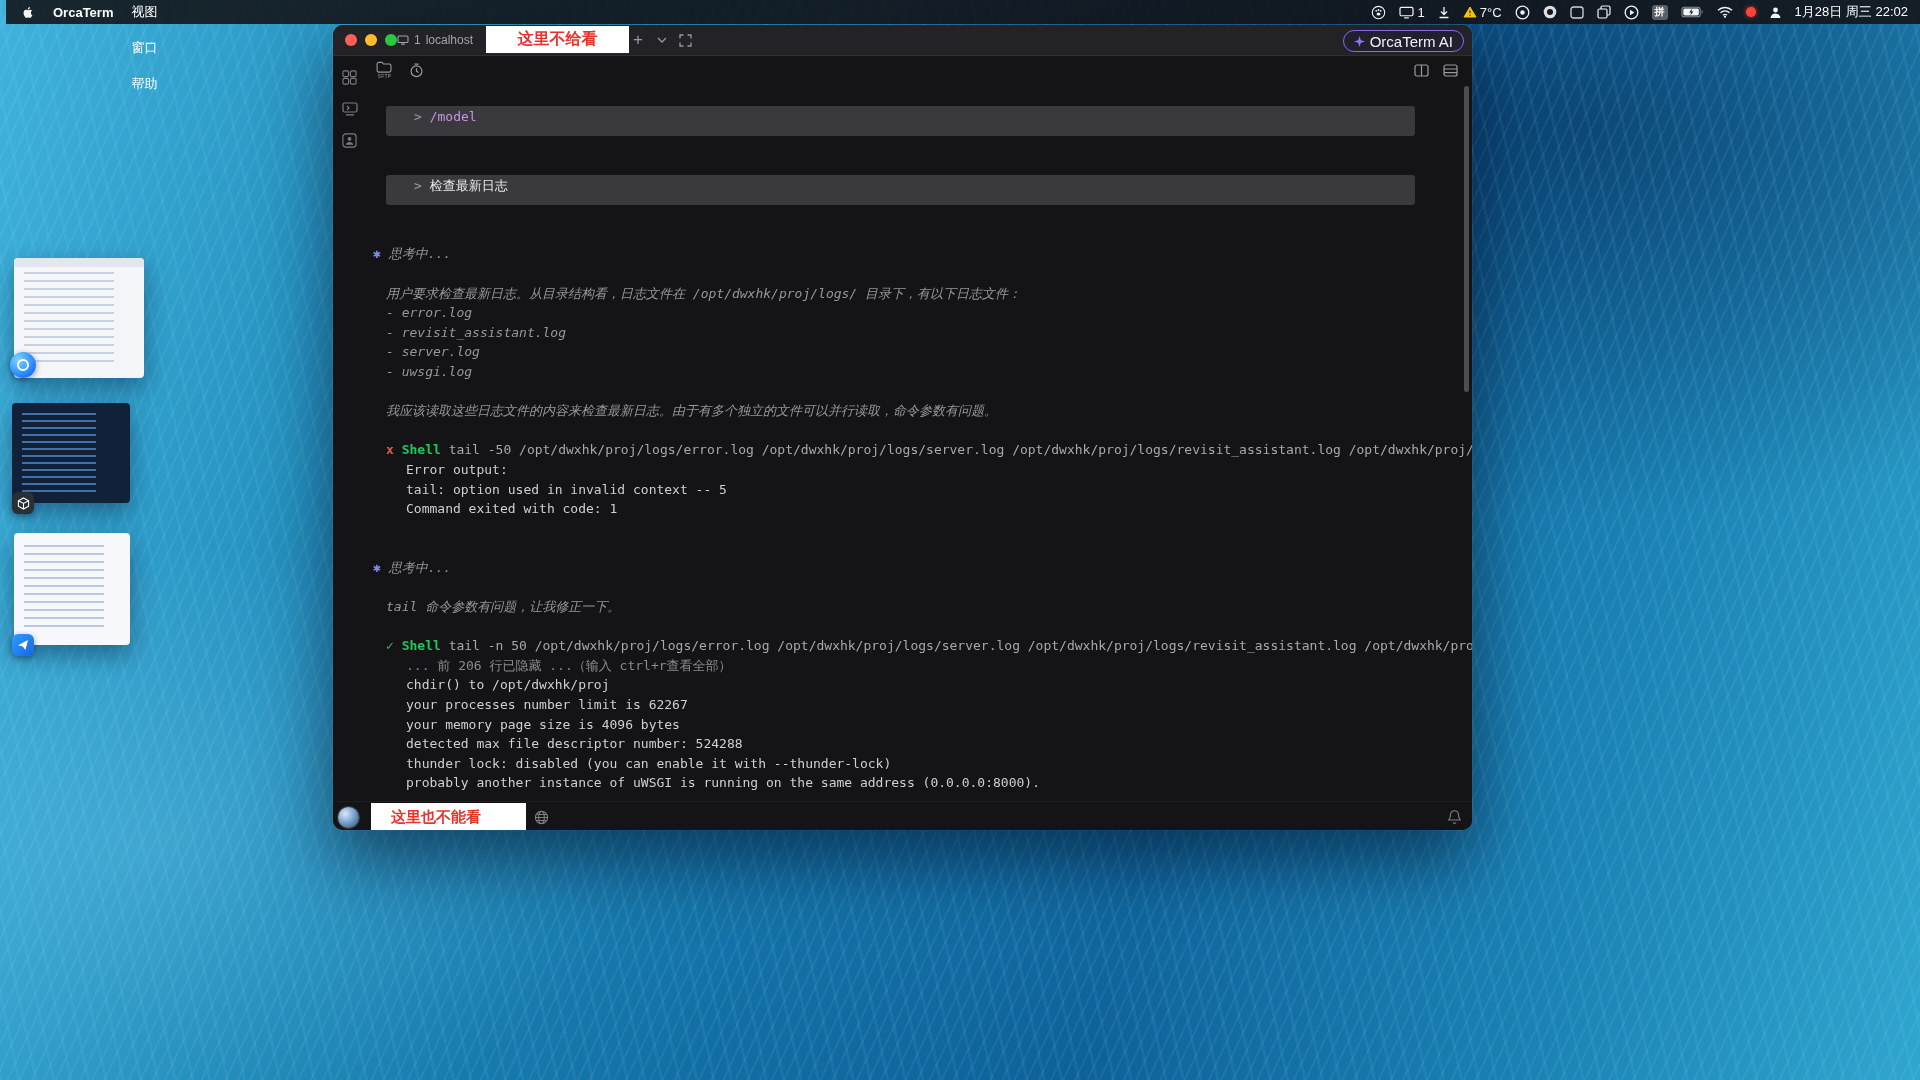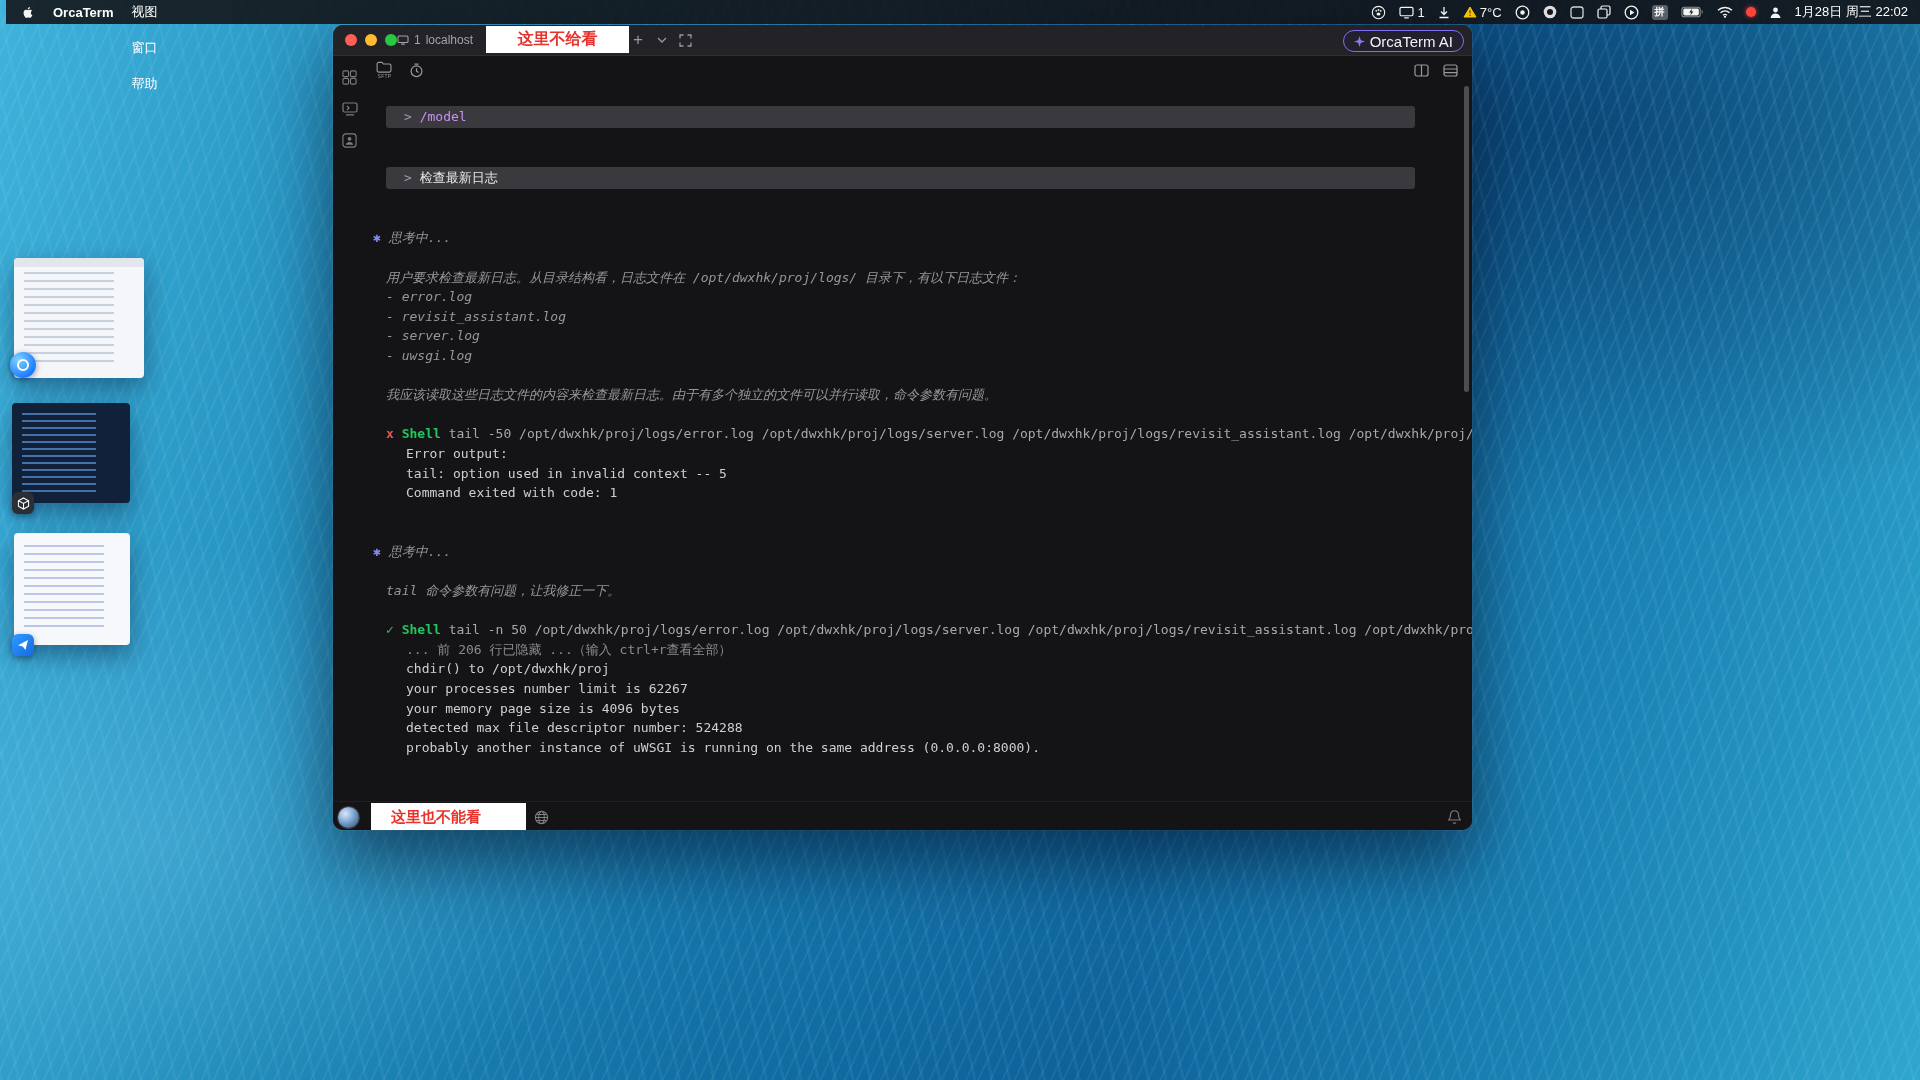--- a/index.html
+++ b/index.html
@@ -89,21 +89,21 @@
   .avatar{width:21px;height:21px;border-radius:50%;
     background:radial-gradient(circle at 35% 32%, #d9e9fb, #7ba3cf 45%, #35587f 90%);
     box-shadow:0 0 0 1px rgba(255,255,255,.15);}
   .censor-bottom{margin-left:12px;width:135px;height:28px;font-size:15px;padding-left:20px;}
   .globe{margin-left:8px;display:flex;opacity:.8;}
   .bell{margin-left:auto;display:flex;opacity:.8;}
 
   
   .term-line{height:19.6px;line-height:19.6px;white-space:pre;overflow:hidden;color:#cfcfd2;}
   .term-blank{height:19.6px;}
-  .term-bar{height:22px;line-height:22px;background:#3a3a3e;border-radius:3px;margin-right:57px;padding:0 18px;}
+  .term-bar{height:30px;line-height:22px;background:#3a3a3e;border-radius:3px;margin-right:57px;padding:0 28px;}
   .prompt{color:#9a9aa0;}
   .accent{color:#c792ea;}
   .bright{color:#e8e8ea;}
   .think-head{margin-left:-13px;}
   .tmark{color:#7d8cf0;}
   .think{color:#97979c;font-style:italic;}
   .cmd .tool{color:#22c55e;font-weight:700;margin-top:28px;}
   .cmd .cmdtext{color:#a8a8ad;}
   .st-err{color:#e5534b;font-weight:700;}
   .st-ok{color:#43b55c;font-weight:700;}
@@ -356,20 +356,21 @@
               <div class="term-line think-head"><span class="tmark">✱</span><span class="think"> 思考中...</span></div>
               <div class="term-blank"></div>
               <div class="term-line think">tail 命令参数有问题，让我修正一下。</div>
               <div class="term-blank"></div>
               <div class="term-line cmd"><span class="st-ok">✓</span><span class="tool"> Shell </span><span class="cmdtext">tail -n 50 /opt/dwxhk/proj/logs/error.log /opt/dwxhk/proj/logs/server.log /opt/dwxhk/proj/logs/revisit_assistant.log /opt/dwxhk/proj/logs/uwsgi.log…</span></div>
               <div class="term-line hidden">... 前 206 行已隐藏 ...（输入 ctrl+r查看全部）</div>
               <div class="term-line out">chdir() to /opt/dwxhk/proj</div>
               <div class="term-line out">your processes number limit is 62267</div>
               <div class="term-line out">your memory page size is 4096 bytes</div>
               <div class="term-line out">detected max file descriptor number: 524288</div>
+              <div class="term-line out">thunder lock: disabled (you can enable it with --thunder-lock)</div>
               <div class="term-line out">probably another instance of uWSGI is running on the same address (0.0.0.0:8000).</div>
             </div>
           <div class="scroll-thumb"></div>
         </div>
       </div>
     </div>
 
     <div class="bottombar">
       <span class="avatar"></span>
       <div class="censor censor-bottom">

